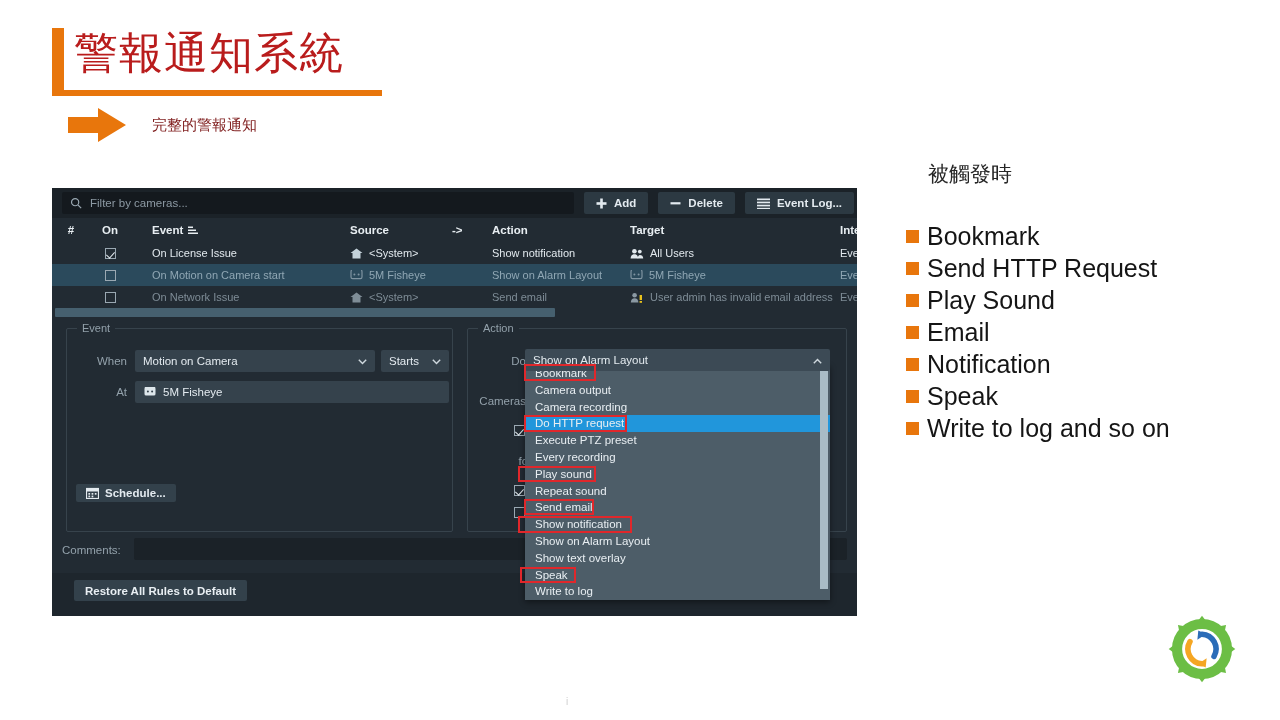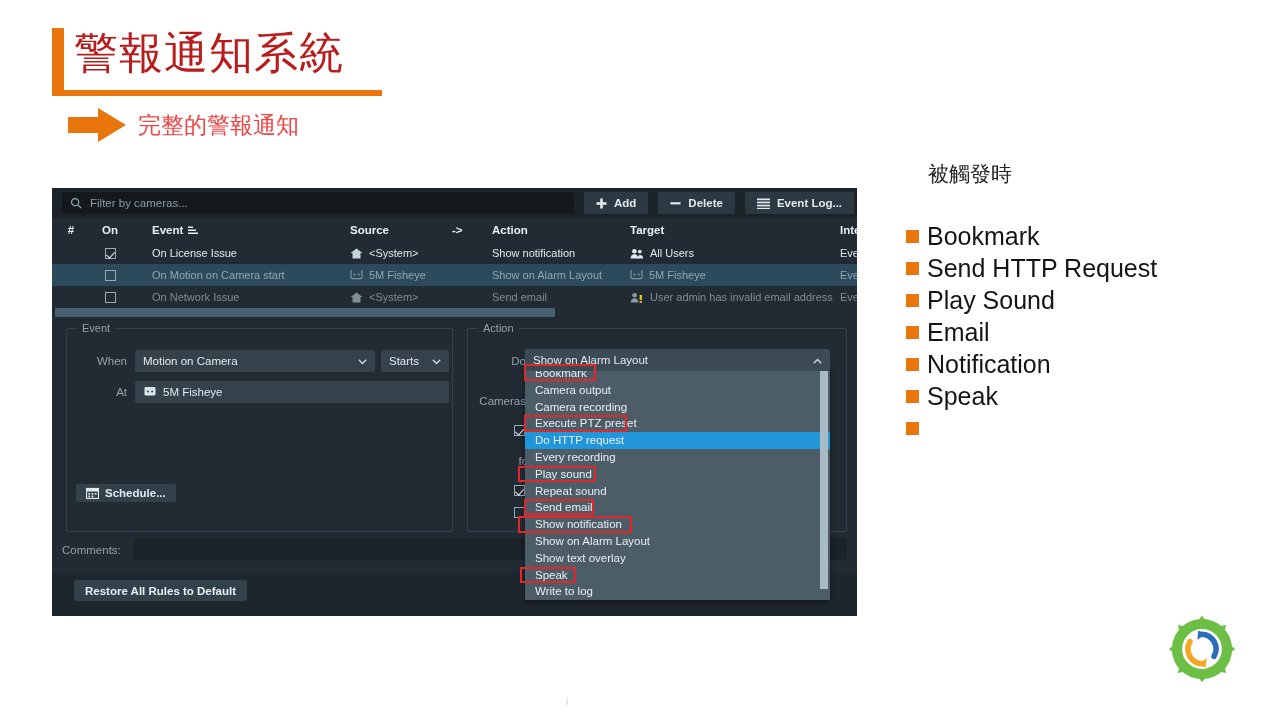--- a/index.html
+++ b/index.html
@@ -57,24 +57,24 @@
     display: flex;
     align-items: center;
   }
   #arrow-icon {
     width: 58px;
     height: 34px;
     flex: none;
     display: block;
   }
   #subtitle-text {
-    margin-left: 12px;
+    margin-left: 26px;
     font-family: "DejaVu Serif", serif;
-    font-size: 23px;
-    color: #ef4444;
+    font-size: 15px;
+    color: #7f1d1d;
     white-space: nowrap;
   }
 
   
   #right-heading {
     position: absolute;
     left: 928px;
     top: 160px;
     font-family: "DejaVu Serif", serif;
     font-size: 21px;
@@ -452,20 +452,21 @@
   <li>
     <span class="bullet-square"></span>
     <span class="bullet-label">Notification</span>
   </li>
   <li>
     <span class="bullet-square"></span>
     <span class="bullet-label">Speak</span>
   </li>
   <li>
     <span class="bullet-square"></span>
+    <span class="bullet-label">Write to log and so on</span>
   </li>
 </ul>
 
 <svg id="logo" viewBox="0 0 80 80">
   <g fill="#6CBE45">
     <path d="M40 4 L46 12 L34 12 Z"></path>
     <path d="M40 76 L34 68 L46 68 Z"></path>
     <path d="M4 40 L12 34 L12 46 Z"></path>
     <path d="M76 40 L68 46 L68 34 Z"></path>
     <path d="M14 14 L24 16 L16 24 Z"></path>
@@ -696,22 +697,22 @@
     <span>Show on Alarm Layout</span>
     <svg class="caret" width="9" height="6" viewBox="0 0 9 6">
       <polyline points="0.8,5.2 4.5,1.4 8.2,5.2" fill="none" stroke="#cfd8de" stroke-width="1.4"></polyline>
     </svg>
   </div>
 
   <div id="dropdown">
     <div class="dd-item">Bookmark</div>
     <div class="dd-item">Camera output</div>
     <div class="dd-item">Camera recording</div>
+    <div class="dd-item selected">Do HTTP request</div>
     <div class="dd-item">Execute PTZ preset</div>
-    <div class="dd-item selected">Do HTTP request</div>
     <div class="dd-item">Every recording</div>
     <div class="dd-item">Play sound</div>
     <div class="dd-item">Repeat sound</div>
     <div class="dd-item">Send email</div>
     <div class="dd-item">Show notification</div>
     <div class="dd-item">Show on Alarm Layout</div>
     <div class="dd-item">Show text overlay</div>
     <div class="dd-item">Speak</div>
     <div class="dd-item">Write to log</div>
     <div id="dd-scroll-track"></div>

